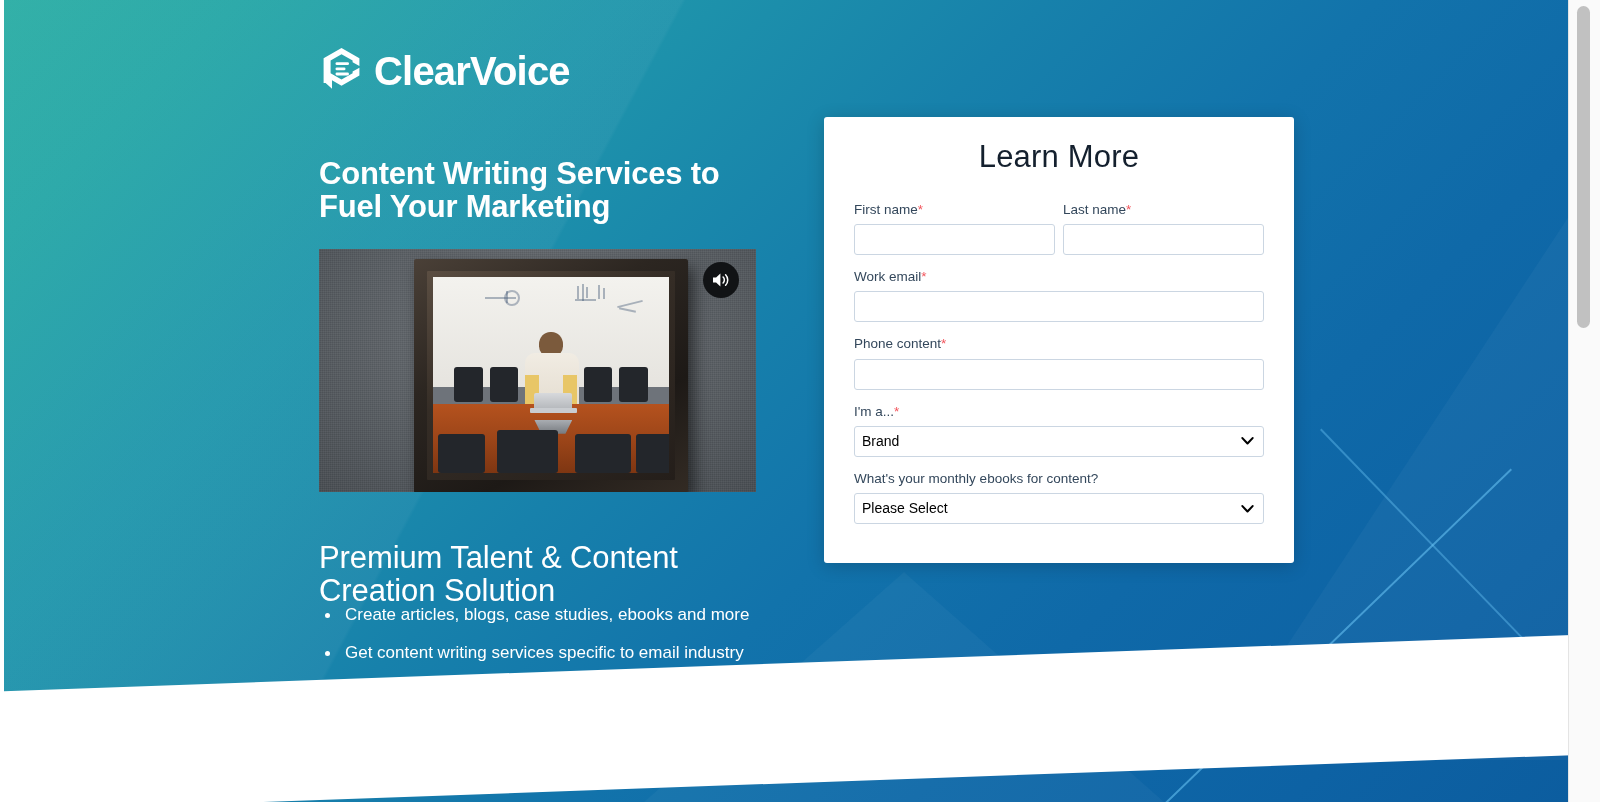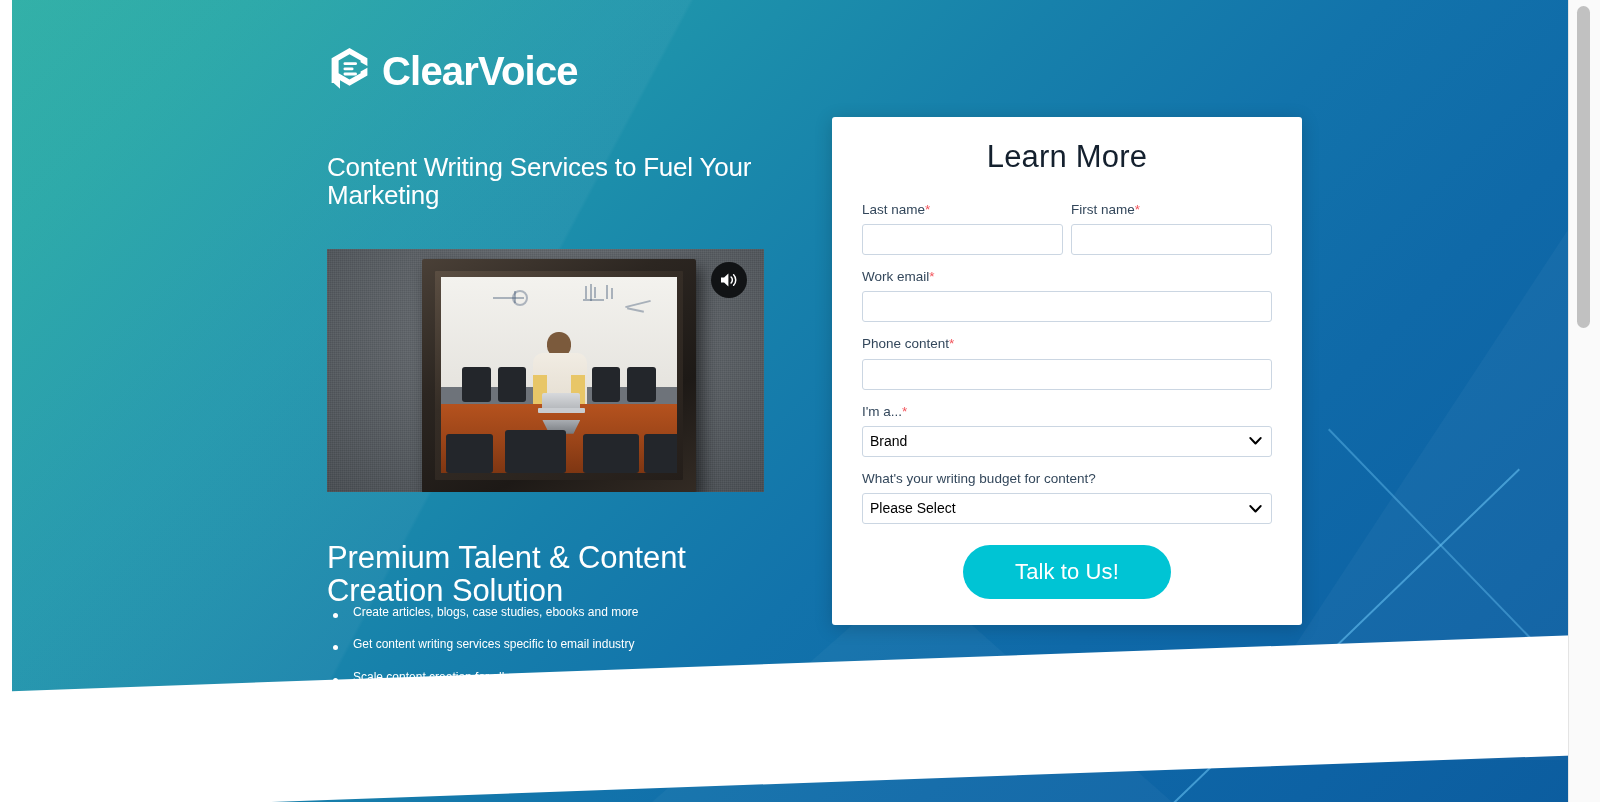--- a/index.html
+++ b/index.html
@@ -15,21 +15,21 @@
   #viewport {
     position: relative;
     width: 1600px;
     height: 802px;
     overflow: hidden;
     background: #ffffff;
   }
 
   #page {
     position: absolute;
-    left: 12px; top: 0;
+    left: 4px; top: 0;
     width: 1568px;
     height: 802px;
     overflow: hidden;
     background:
       linear-gradient(135deg,
         #2aada4 0%,
         #25a6a6 10%,
         #1f96ab 26%,
         #1781ab 44%,
         #1273ab 58%,
@@ -128,22 +128,22 @@
     line-height: 1;
     white-space: nowrap;
   }
 
   
   #headline {
     position: absolute;
     left: 315px; top: 137px;
     width: 470px;
     color: #ffffff;
-    font-size: 26px;
-    font-weight: 400;
+    font-size: 31px;
+    font-weight: 700;
     line-height: 1.06;
     letter-spacing: -0.2px;
   }
 
   
   #video-wrap {
     position: absolute;
     left: 315px; top: 249px;
     width: 437px; height: 243px;
     overflow: hidden;
@@ -285,21 +285,21 @@
   #benefits {
     position: absolute;
     left: 315px; top: 605px;
     width: 470px;
     margin: 0; padding: 0;
     list-style: none;
   }
   #benefits li {
     position: relative;
     color: #ffffff;
-    font-size: 12px;
+    font-size: 17px;
     line-height: 1.2;
     padding-left: 26px;
     margin-bottom: 18px;
   }
   #benefits li::before {
     content: "";
     position: absolute;
     left: 6px; top: 8px;
     width: 5px; height: 5px;
     border-radius: 50%;
@@ -484,25 +484,25 @@
         <li>Create articles, blogs, case studies, ebooks and more</li>
         <li>Get content writing services specific to email industry</li>
         <li>Scale content creation for all your marketing channels</li>
       </ul>
 
       <div id="form-card">
         <h3 id="form-title">Learn More</h3>
 
         <div class="field-row">
           <div class="field">
-            <label class="flabel"><span>Last name</span><span class="req">*</span></label>
+            <label class="flabel"><span>First name</span><span class="req">*</span></label>
             <input class="ftext" type="text" placeholder="" style="">
           </div>
           <div class="field">
-            <label class="flabel"><span>First name</span><span class="req">*</span></label>
+            <label class="flabel"><span>Last name</span><span class="req">*</span></label>
             <input class="ftext" type="text" placeholder="" style="">
           </div>
         </div>
 
         <div class="field">
           <label class="flabel"><span>Work email</span><span class="req">*</span></label>
           <input class="ftext" type="email" placeholder="" style="">
         </div>
 
 
@@ -515,32 +515,29 @@
           <label class="flabel"><span>I'm a...</span><span class="req">*</span></label>
           <div class="select-wrap">
             <select class="fselect"><option value="Brand">Brand</option></select>
             <svg class="select-caret" width="13" height="9" viewBox="0 0 13 9" aria-hidden="true">
               <path fill="none" stroke="#000000" stroke-width="2.1" stroke-linecap="round" stroke-linejoin="round" d="M1.4 1.6 6.5 7 11.6 1.6"></path>
             </svg>
           </div>
         </div>
 
         <div class="field">
-          <label class="flabel"><span>What's your writing budget for content?</span></label>
+          <label class="flabel"><span>What's your monthly ebooks for content?</span></label>
           <div class="select-wrap">
             <select class="fselect"><option value="Please Select">Please Select</option></select>
             <svg class="select-caret" width="13" height="9" viewBox="0 0 13 9" aria-hidden="true">
               <path fill="none" stroke="#000000" stroke-width="2.1" stroke-linecap="round" stroke-linejoin="round" d="M1.4 1.6 6.5 7 11.6 1.6"></path>
             </svg>
           </div>
         </div>
 
-        <div id="submit-row">
-          <button id="submit-button" type="button">Talk to Us!</button>
-        </div>
       </div>
 
     </div>
   </div>
 
   <div id="scrollbar-track">
     <div id="scrollbar-thumb"></div>
   </div>
 
 </div>

